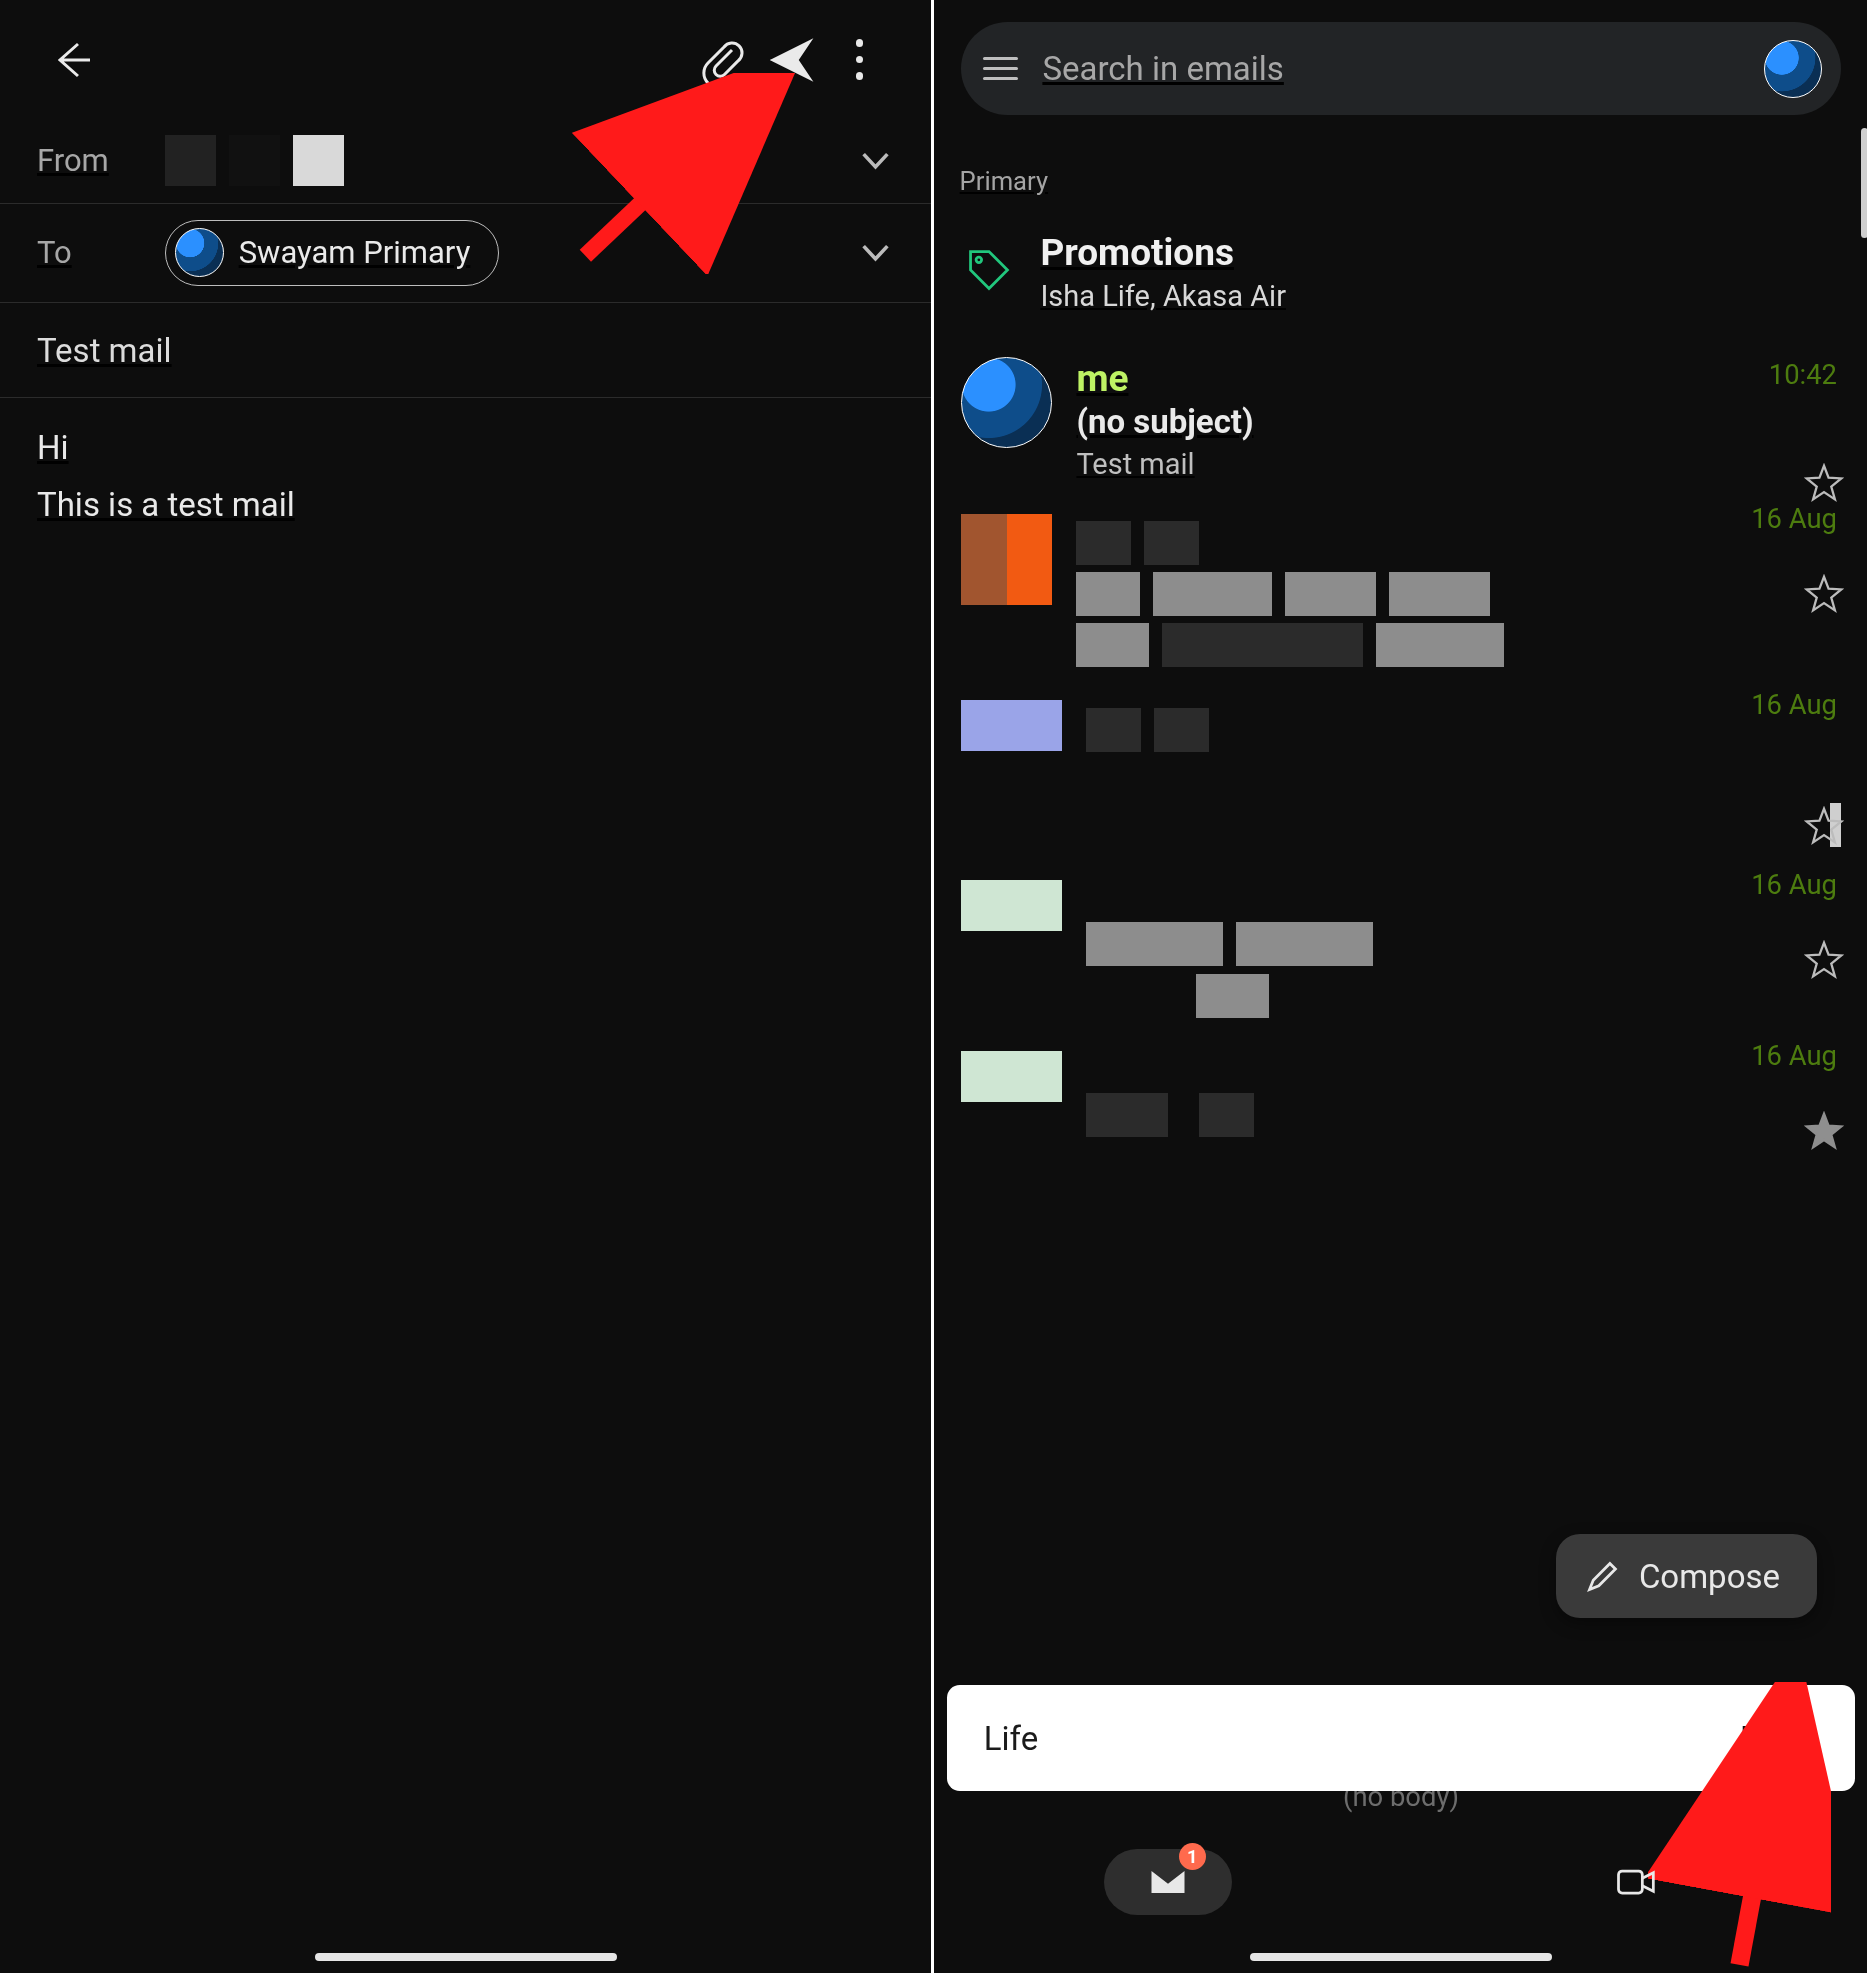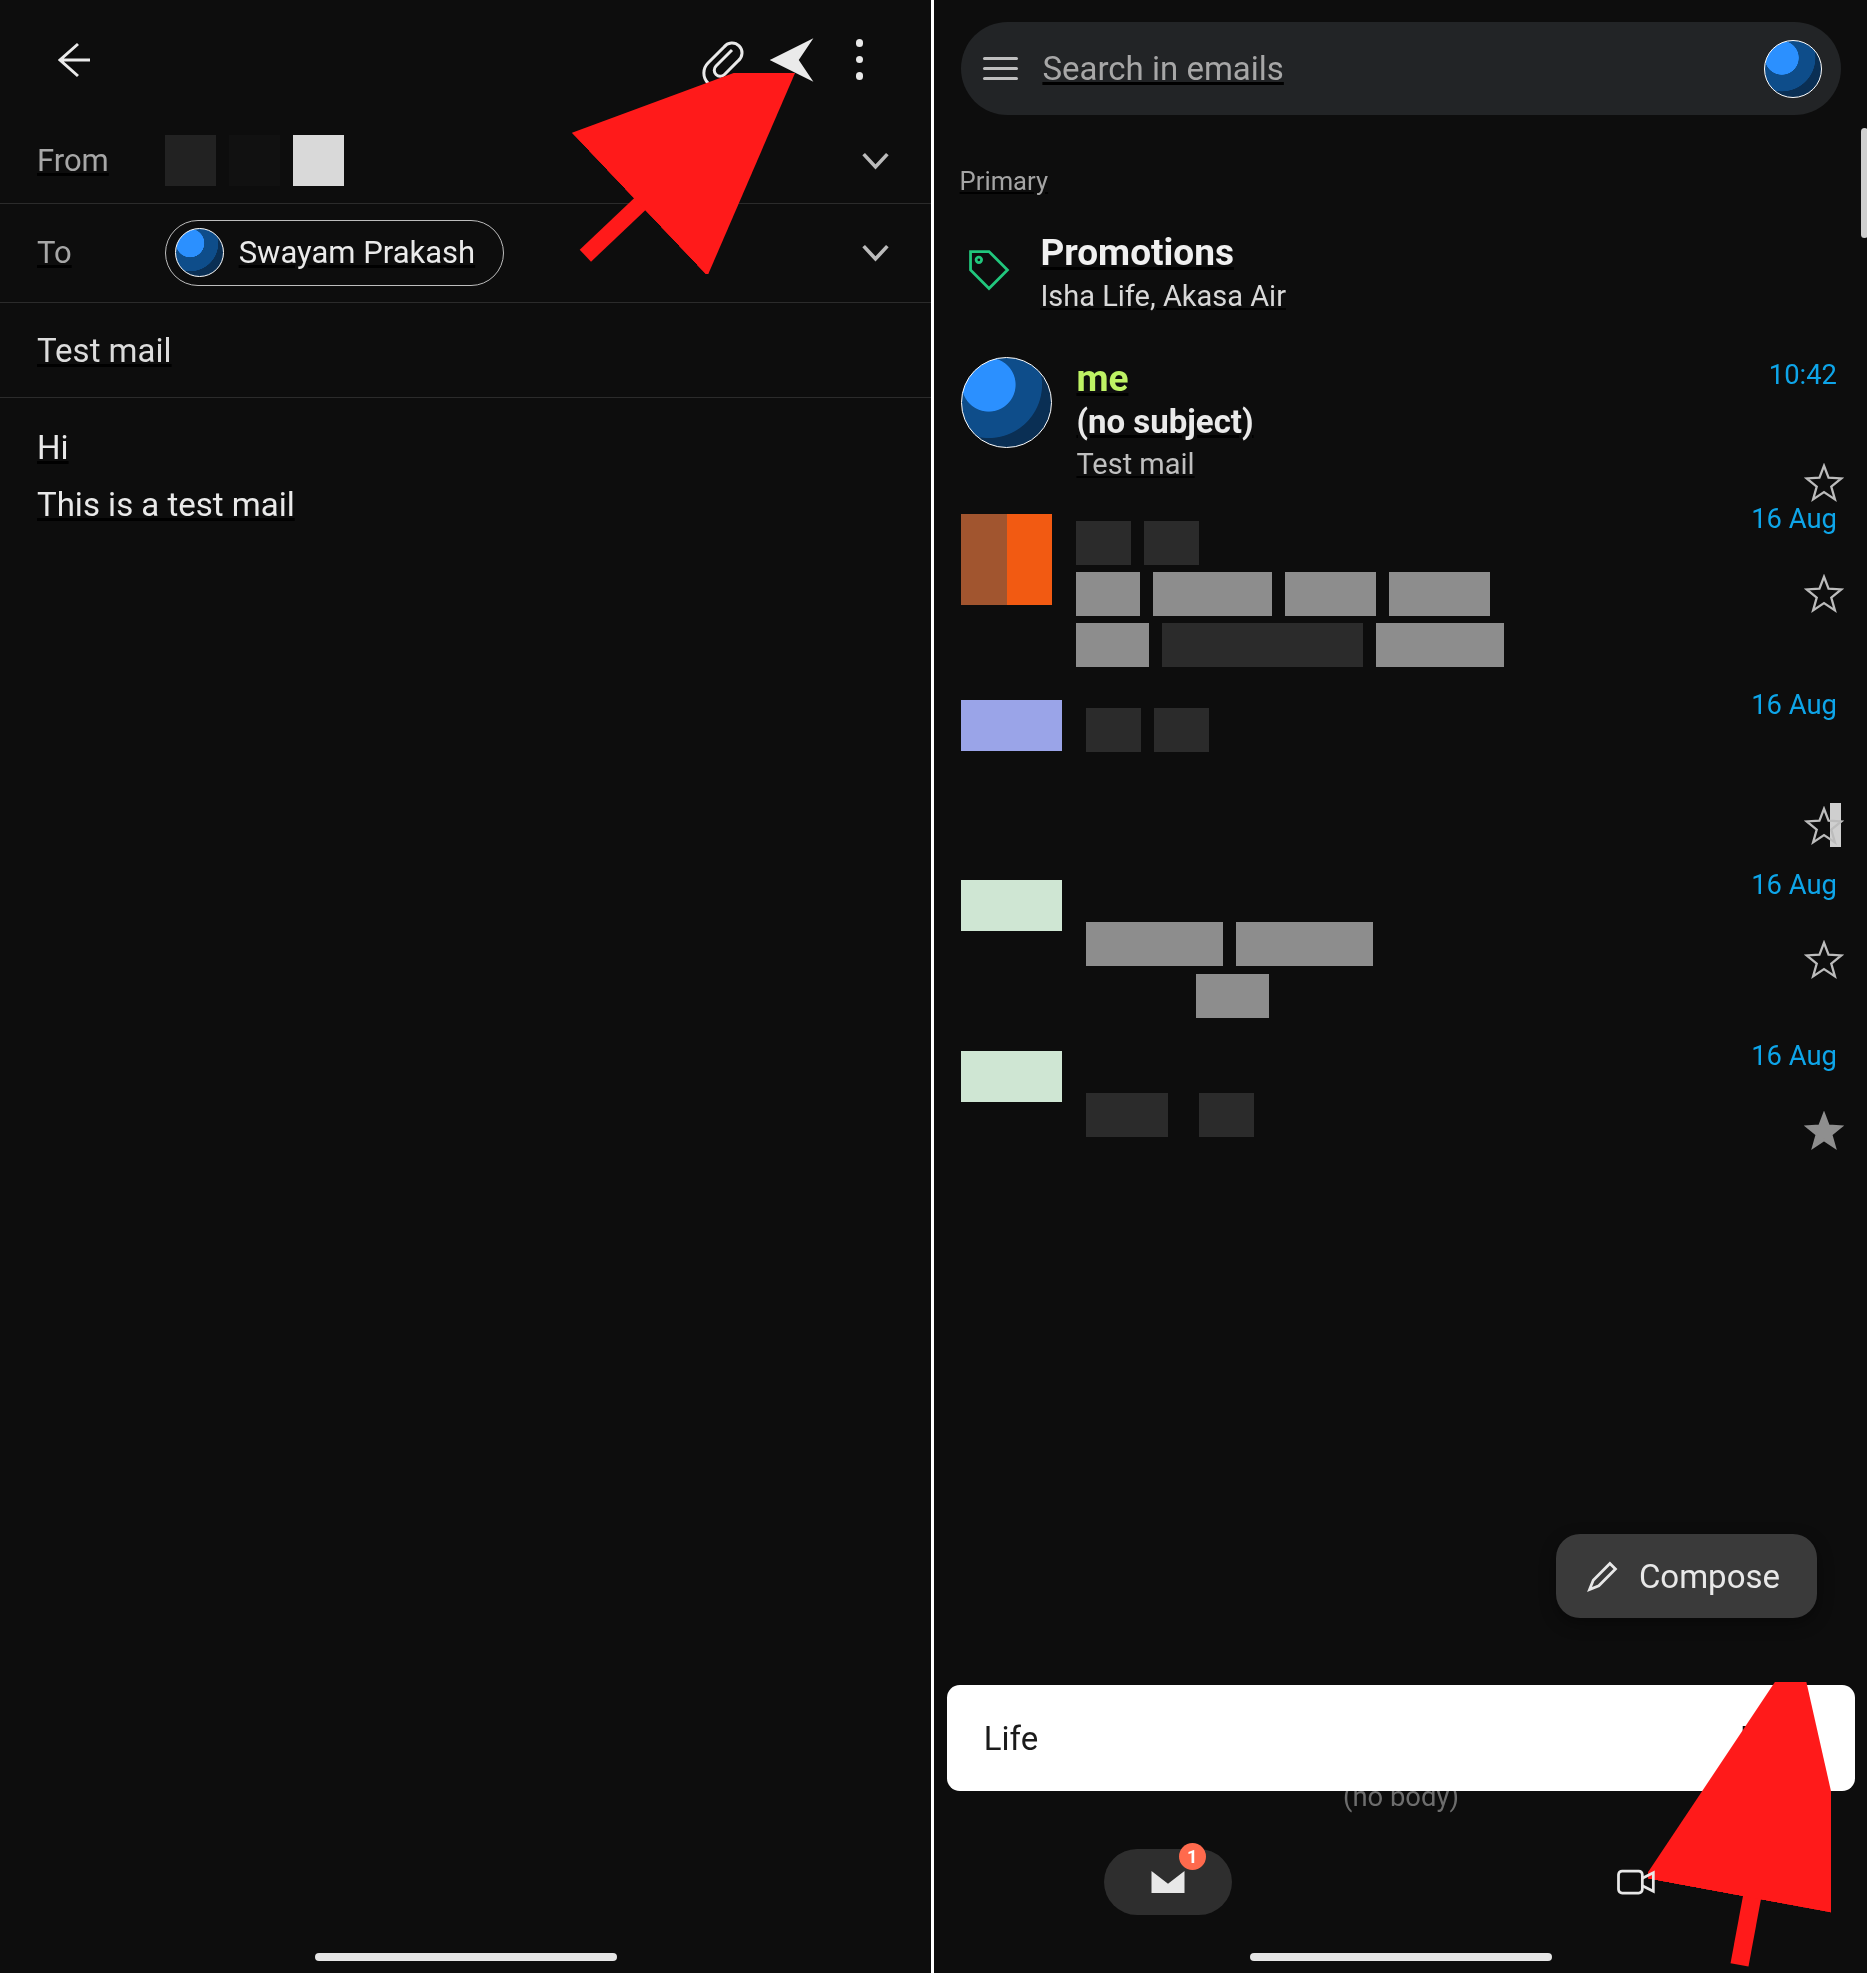--- a/index.html
+++ b/index.html
@@ -55,21 +55,21 @@
   .promo .t { font-size:37px; font-weight:700; color:#f0f0f0; }
   .promo .s { font-size:29px; color:#d8d8d8; margin-top:5.5px;}
 
   .mail { display:flex; gap:24px; padding: 22px 27.4px 11px; position: relative; }
   .mail .av { width: 91px; height:91px; border-radius:50%; flex:none; background:#333;}
   .mail .av.me { background: radial-gradient(circle at 30% 30%, #2b90ff 0 30%, #0e4d8a 31% 60%, #0a2f54 61% 100%); border:1.8px solid #fff;}
   .mail .col { flex:1; min-width:0; }
   .mail .sender { font-size:37px; font-weight:700; color:#bef264; }
   .mail .subj { font-size:33px; font-weight:700; color:#eaeaea; margin-top:1.8px;}
   .mail .snip { font-size:29px; color:#bfbfbf; margin-top:5.5px;}
-  .mail .date { position:absolute; right:31px; top:24px; color:#0ea5e9; font-size:27.4px; }
+  .mail .date { position:absolute; right:31px; top:24px; color:#4d7c0f; font-size:27.4px; }
   .mail .star { position:absolute; right:24px; top:82px; }
   .mail .star.low { top: 128px; }
   .star svg{ width:40px; height:40px; fill:none; stroke:#bcbcbc; stroke-width:2.5;}
   .star.fill svg{ fill:#8f8f8f; stroke:#8f8f8f; }
 
   
   .msk .av{ border-radius:0; }
   .msk1 .av{ background:linear-gradient(90deg,#a1552f 0 50%,#f25a12 50% 100%); }
   .msk2 .av{ background:#9aa4e8; height:51px; width:101px;}
   .msk3 .av{ background:#cfe6d3; height:51px; width:101px;}
@@ -153,21 +153,21 @@
             <path d="M4 10 L17 24 L30 10"></path>
           </svg>
       </div>
     </div>
 
     <div class="row">
       <div class="lbl">To</div>
       <div class="val">
         <div class="chip">
           <div class="av"></div>
-          <div class="txt">Swayam Prakash</div>
+          <div class="txt">Swayam Primary</div>
         </div>
       </div>
       <div class="chev">
         <svg viewBox="0 0 34 34">
             <path d="M4 10 L17 24 L30 10"></path>
           </svg>
       </div>
     </div>
 
     <div class="subject">

